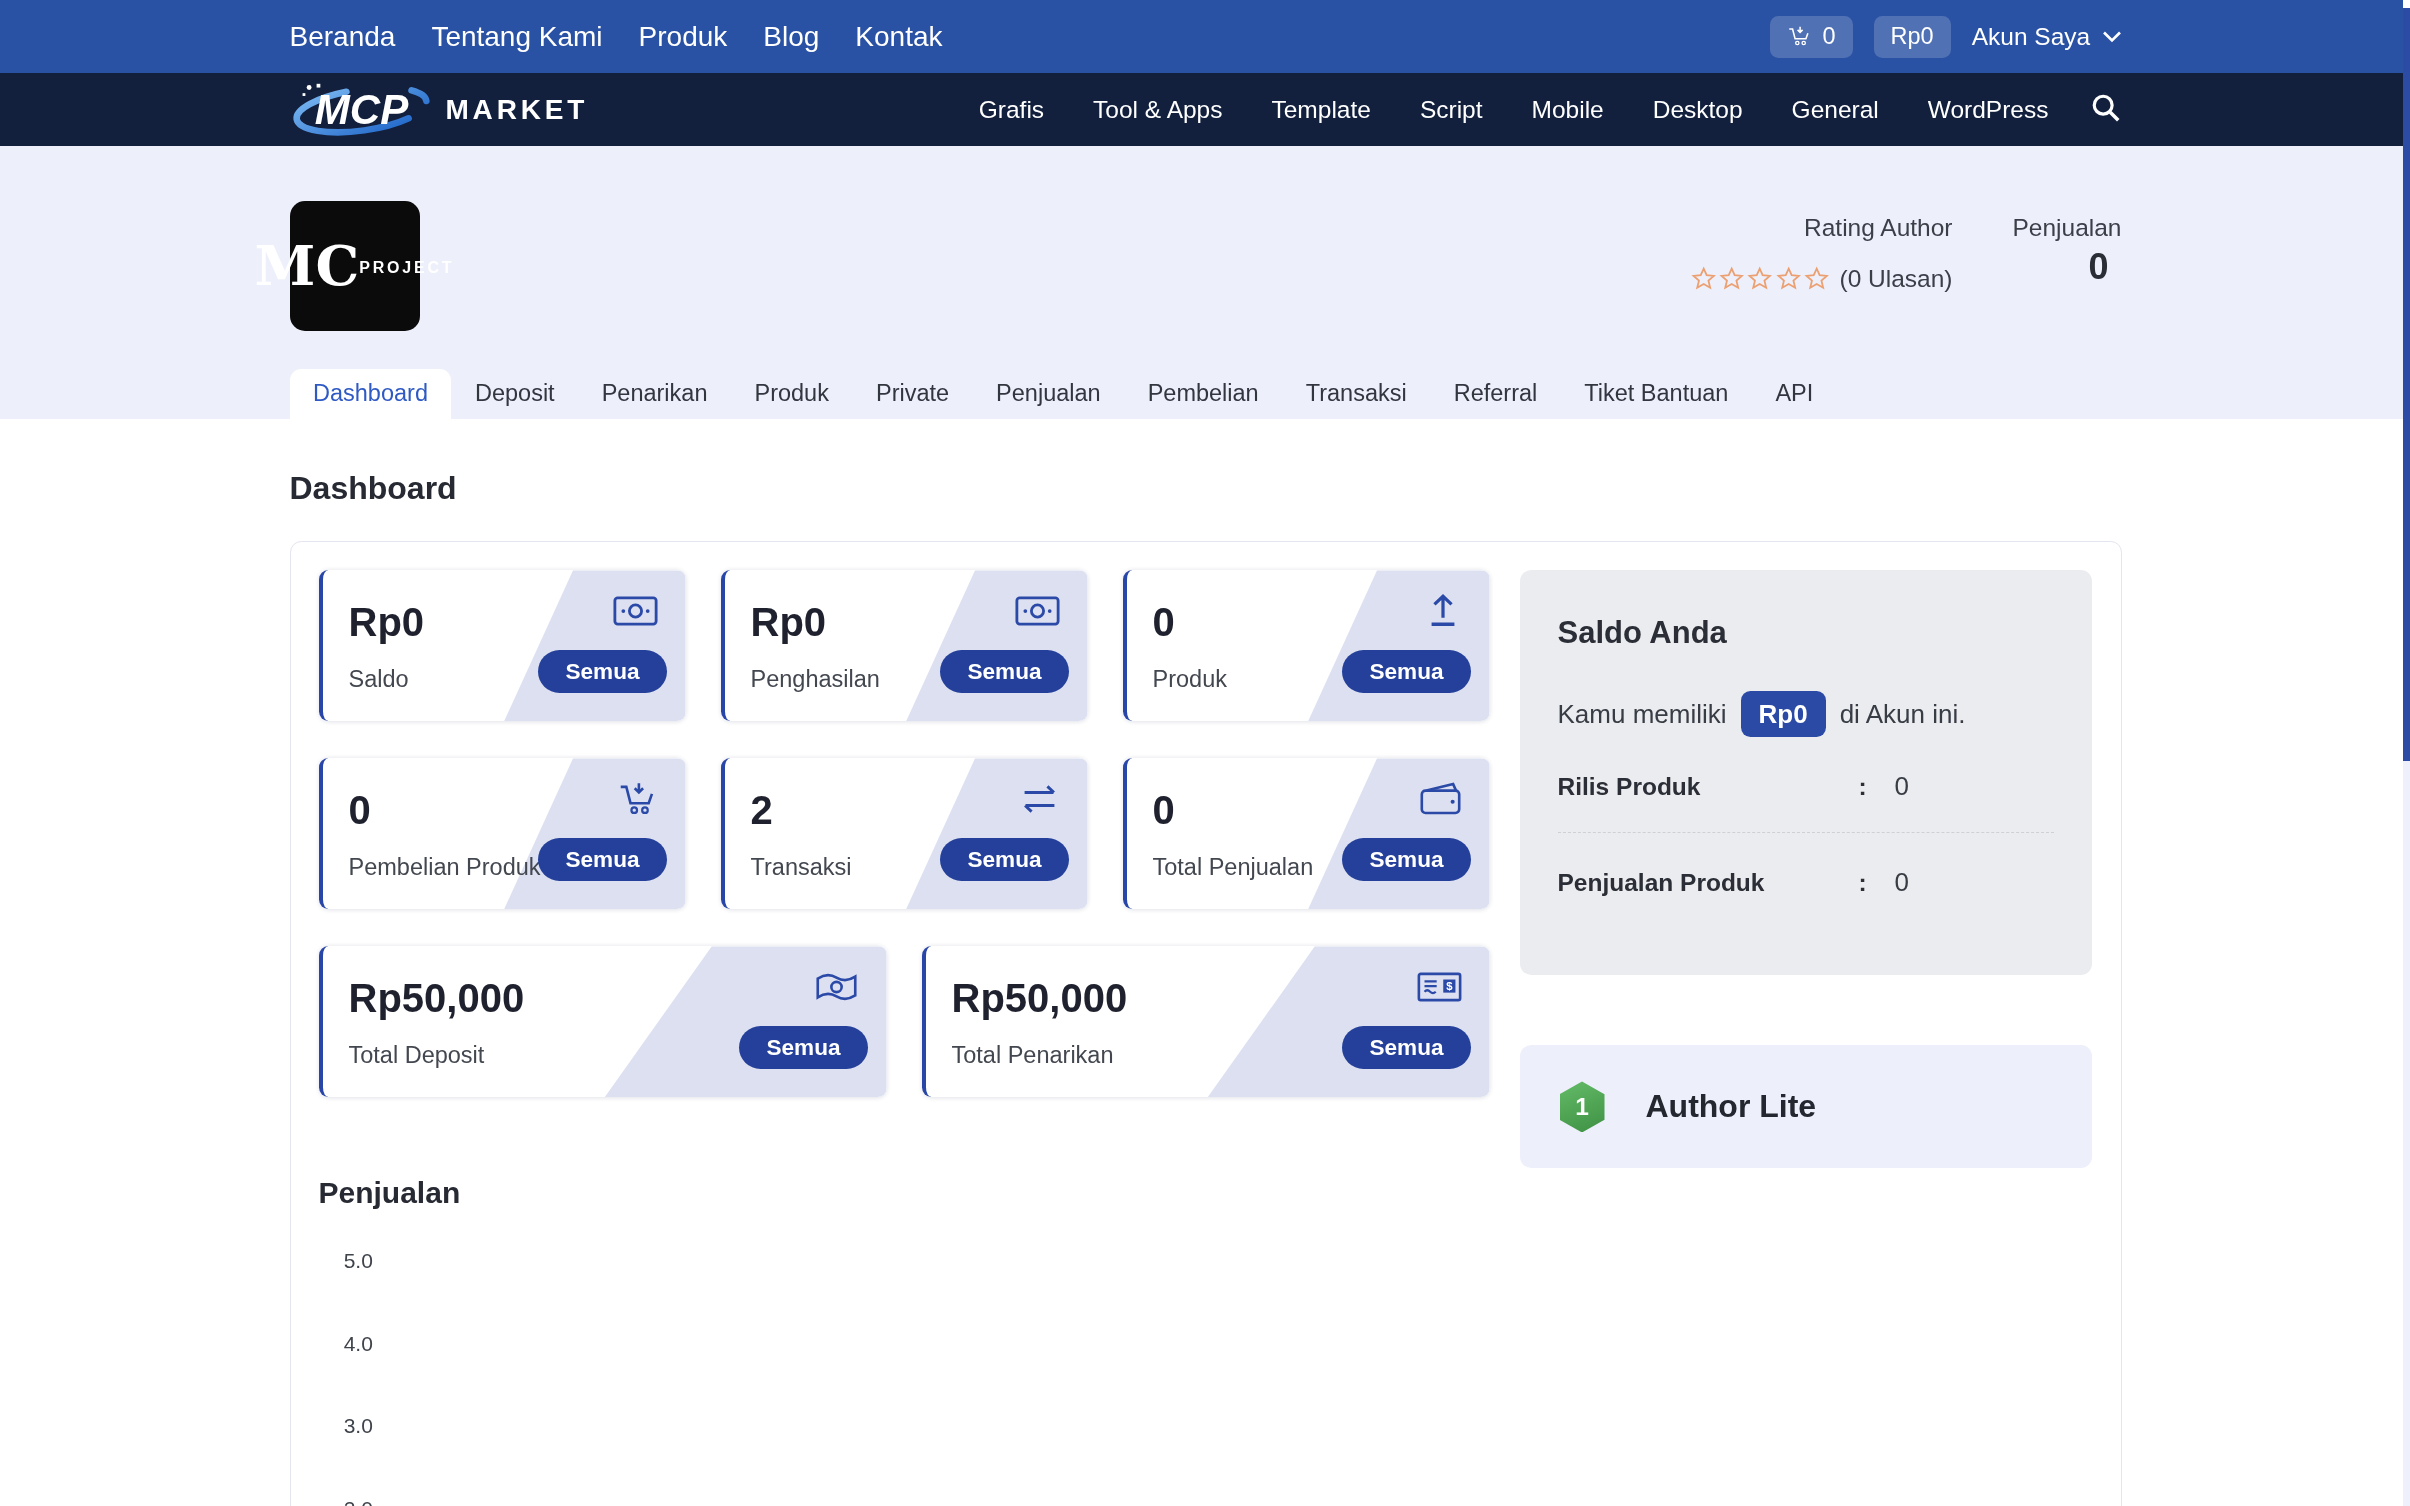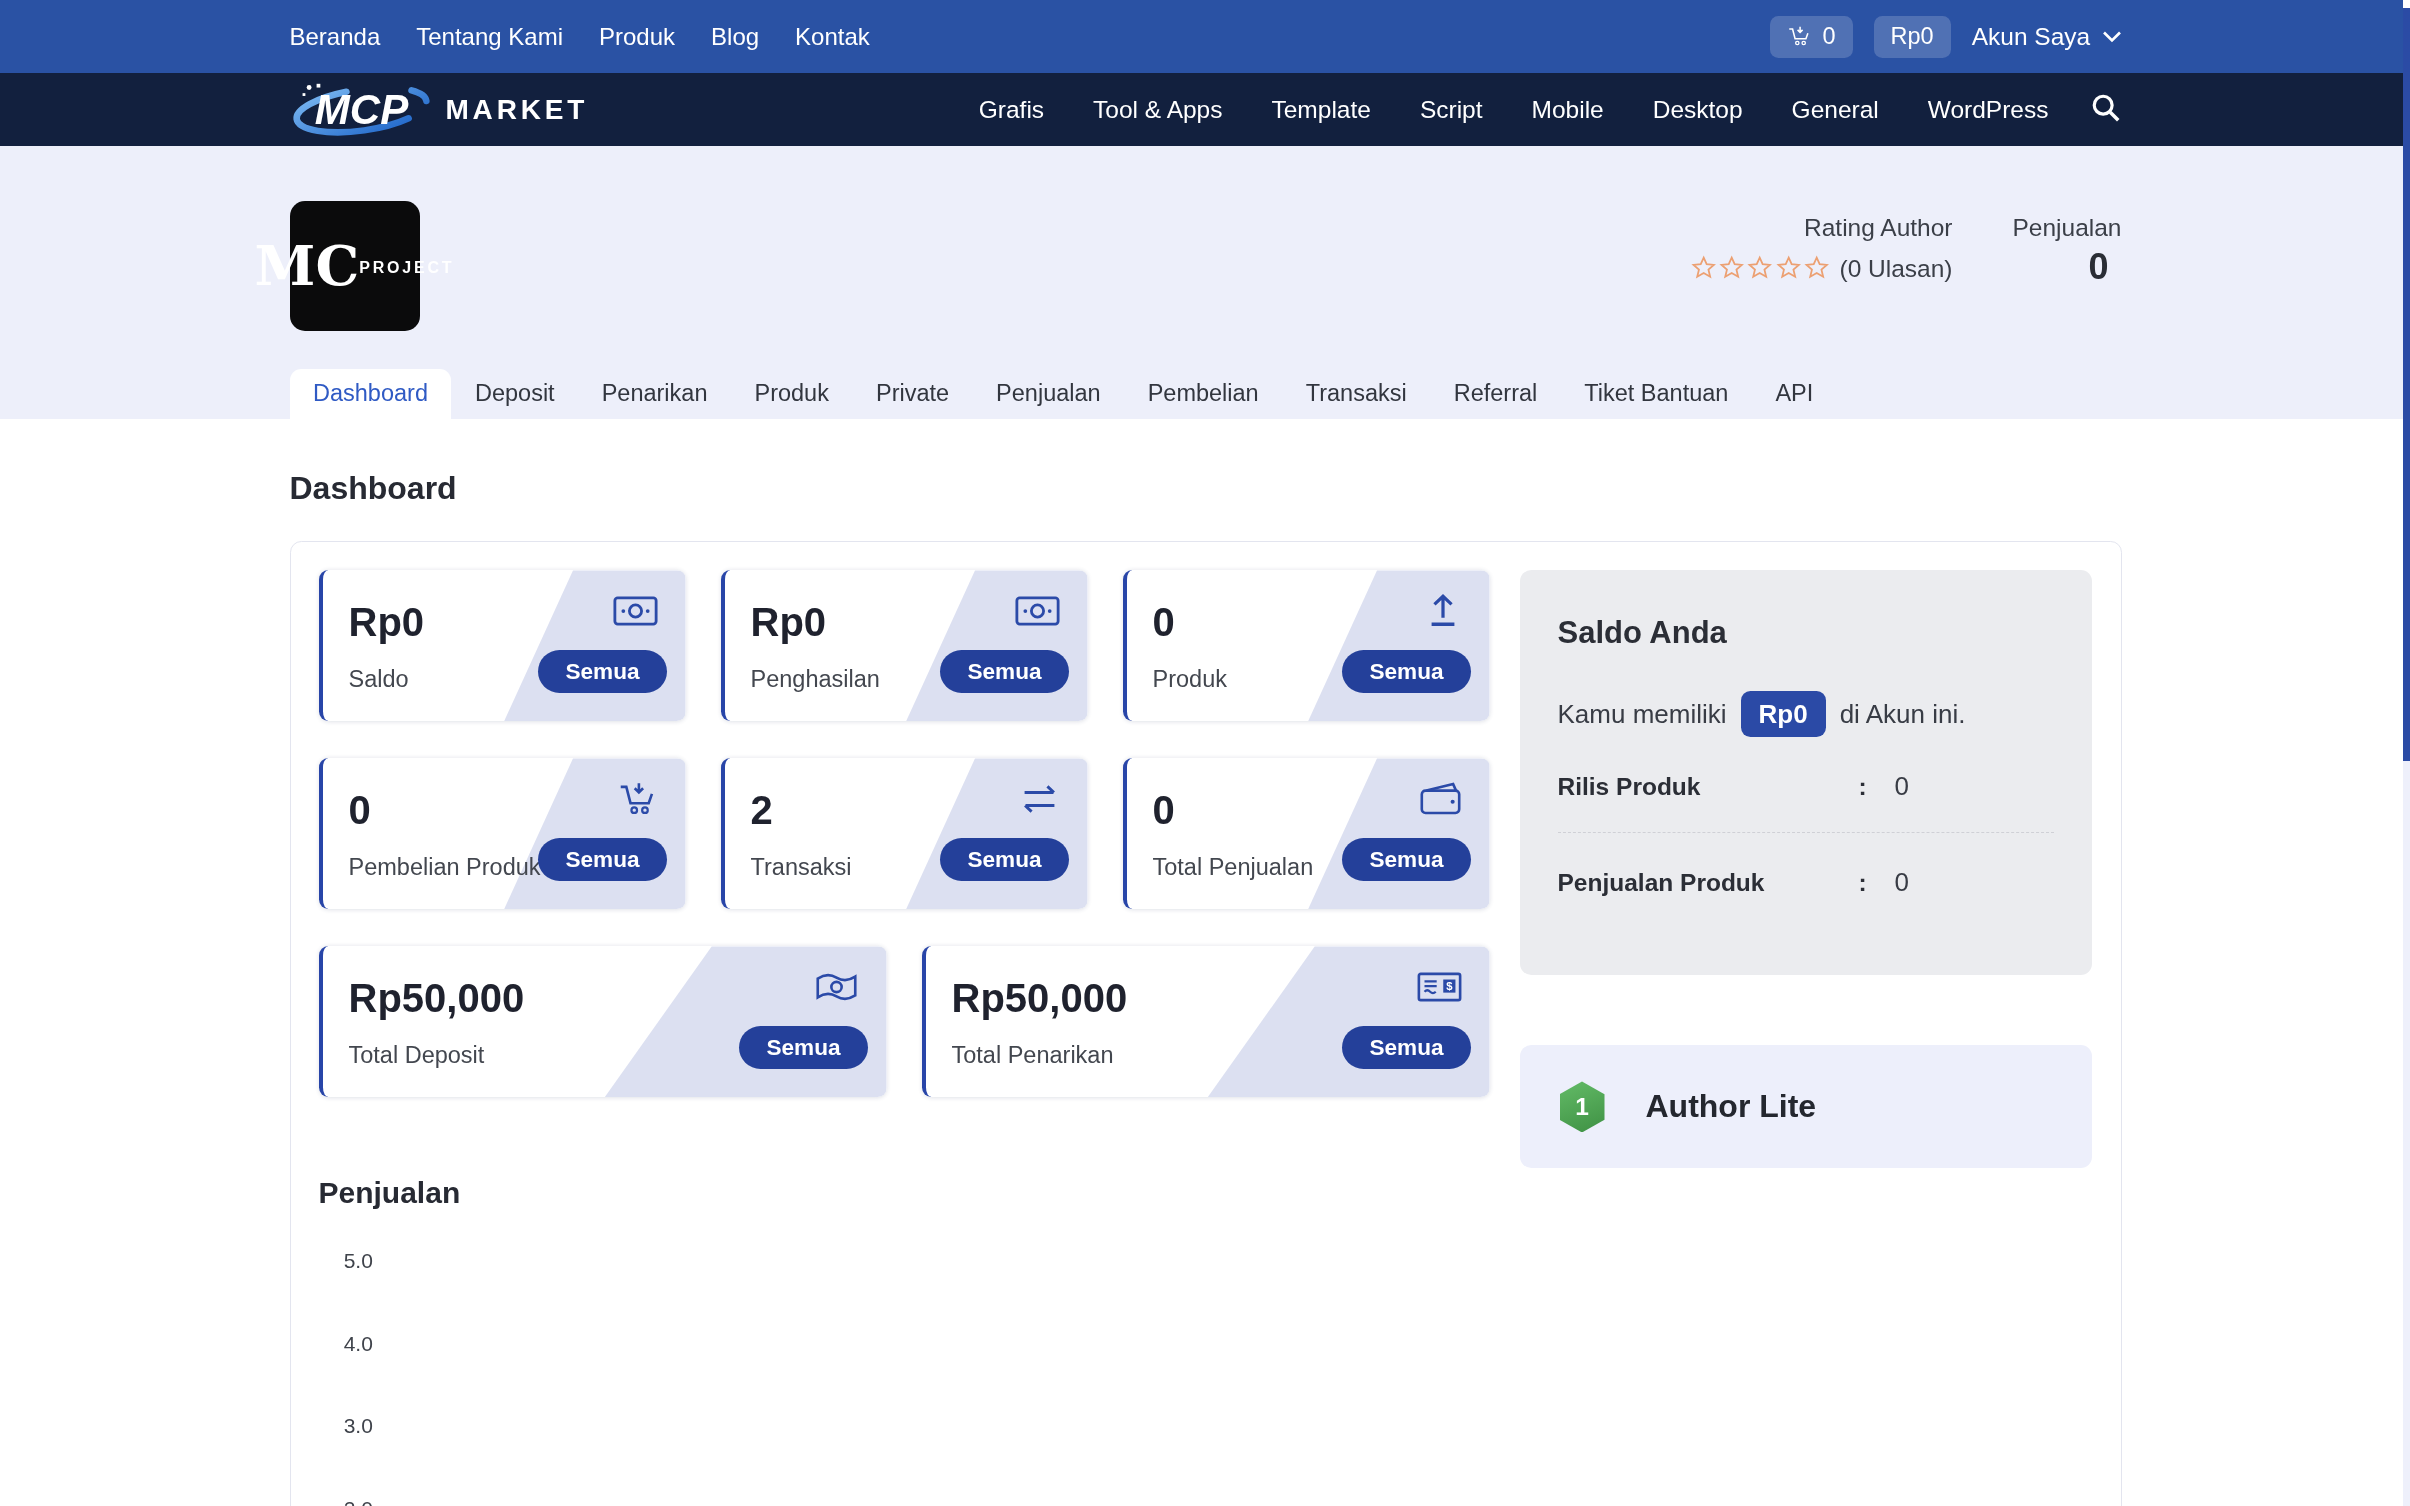--- a/index.html
+++ b/index.html
@@ -4,21 +4,21 @@
 <style>
   * { margin:0; padding:0; box-sizing:border-box; }
   html,body { width:2411px; height:1507px; overflow:hidden; background:#fff;
               font-family:"Liberation Sans", sans-serif; }
   .container { width:1832px; margin:0 auto; }
 
   
   .topbar { height:73px; background:#2a52a4; }
   .topbar .container { display:flex; align-items:center; height:100%; }
   .top-links { display:flex; gap:36px; }
-  .top-link { color:#fff; font-size:24px; cursor:pointer; }
+  .top-link { color:#fff; font-size:28px; cursor:pointer; }
   .top-right { margin-left:auto; display:flex; align-items:center; gap:21px; }
   .pill-btn { display:flex; align-items:center; gap:11.3px; background:rgba(255,255,255,.18);
               border:none; border-radius:8.5px; padding:7.5px 17px; color:#fff; font-size:23.5px;
               font-family:inherit; cursor:pointer; }
   .account { display:flex; align-items:center; gap:11.3px; color:#fff; font-size:24.5px; cursor:pointer; }
   .icon { color:currentColor; }
 
   
   .mainnav { height:73px; background:#12203e; }
   .mainnav .container { display:flex; align-items:center; height:100%; }
@@ -34,21 +34,21 @@
   .avatar { width:130px; height:130px; background:#0b0b0c; border-radius:15px;
             display:flex; flex-direction:row; align-items:center; justify-content:center; }
   .avatar-mc { color:#fff; font-family:"DejaVu Serif", serif; font-weight:700; font-size:55px; line-height:56px; }
   .avatar-project { color:#fff; font-size:16px; font-weight:700; letter-spacing:2.8px; margin-top:3.8px; }
   .profile-meta { margin-left:33px; margin-top:11.3px; }
   .profile-name { font-size:36px; font-weight:700; color:#32353d; }
   .profile-member { margin-top:19px; font-size:22.6px; color:#565b65; }
   .profile-right { margin-left:auto; display:flex; gap:60px; margin-top:13px; }
   .rating-block { text-align:right; }
   .rating-label { font-size:24.5px; color:#3b3f48; }
-  .stars-row { margin-top:13px; display:flex; justify-content:flex-end; gap:2.8px; }
+  .stars-row { margin-top:23px; display:flex; align-items:center; justify-content:flex-end; gap:2.8px; }
   .star { width:25.4px; height:25.4px; color:#eca072; }
   .rating-reviews { font-size:24.5px; color:#3b3f48; margin-left:7.5px; }
   .sales-block { text-align:right; }
   .sales-label { font-size:24.5px; color:#3b3f48; }
   .sales-value { margin-top:3.8px; font-size:36px; font-weight:700; color:#2a2d35; margin-right:13px; }
 
   .tabs { display:flex; margin-top:38px; }
   .tab { padding:11.3px 23.5px 12.2px; font-size:23.5px; color:#32363f; cursor:pointer; }
   .tab.active { background:#fff; border-radius:11.3px 11.3px 0 0; color:#2f5ac4; }
 

